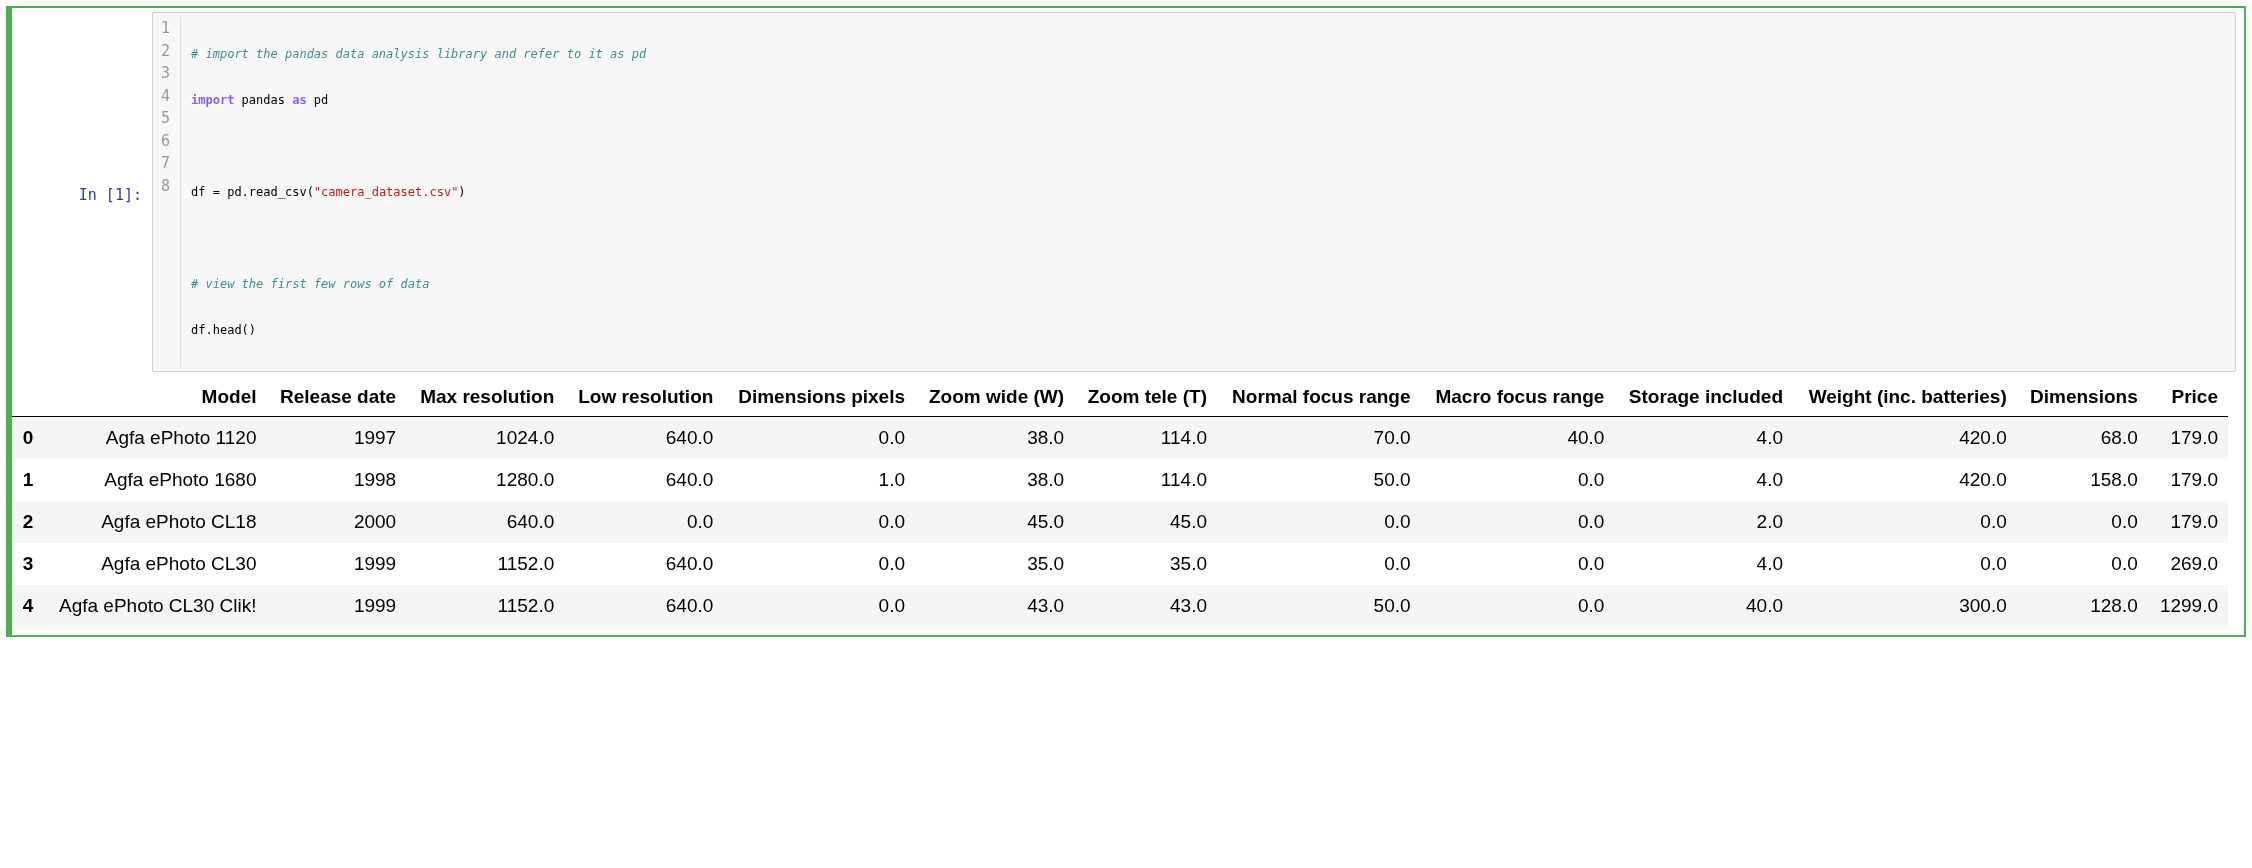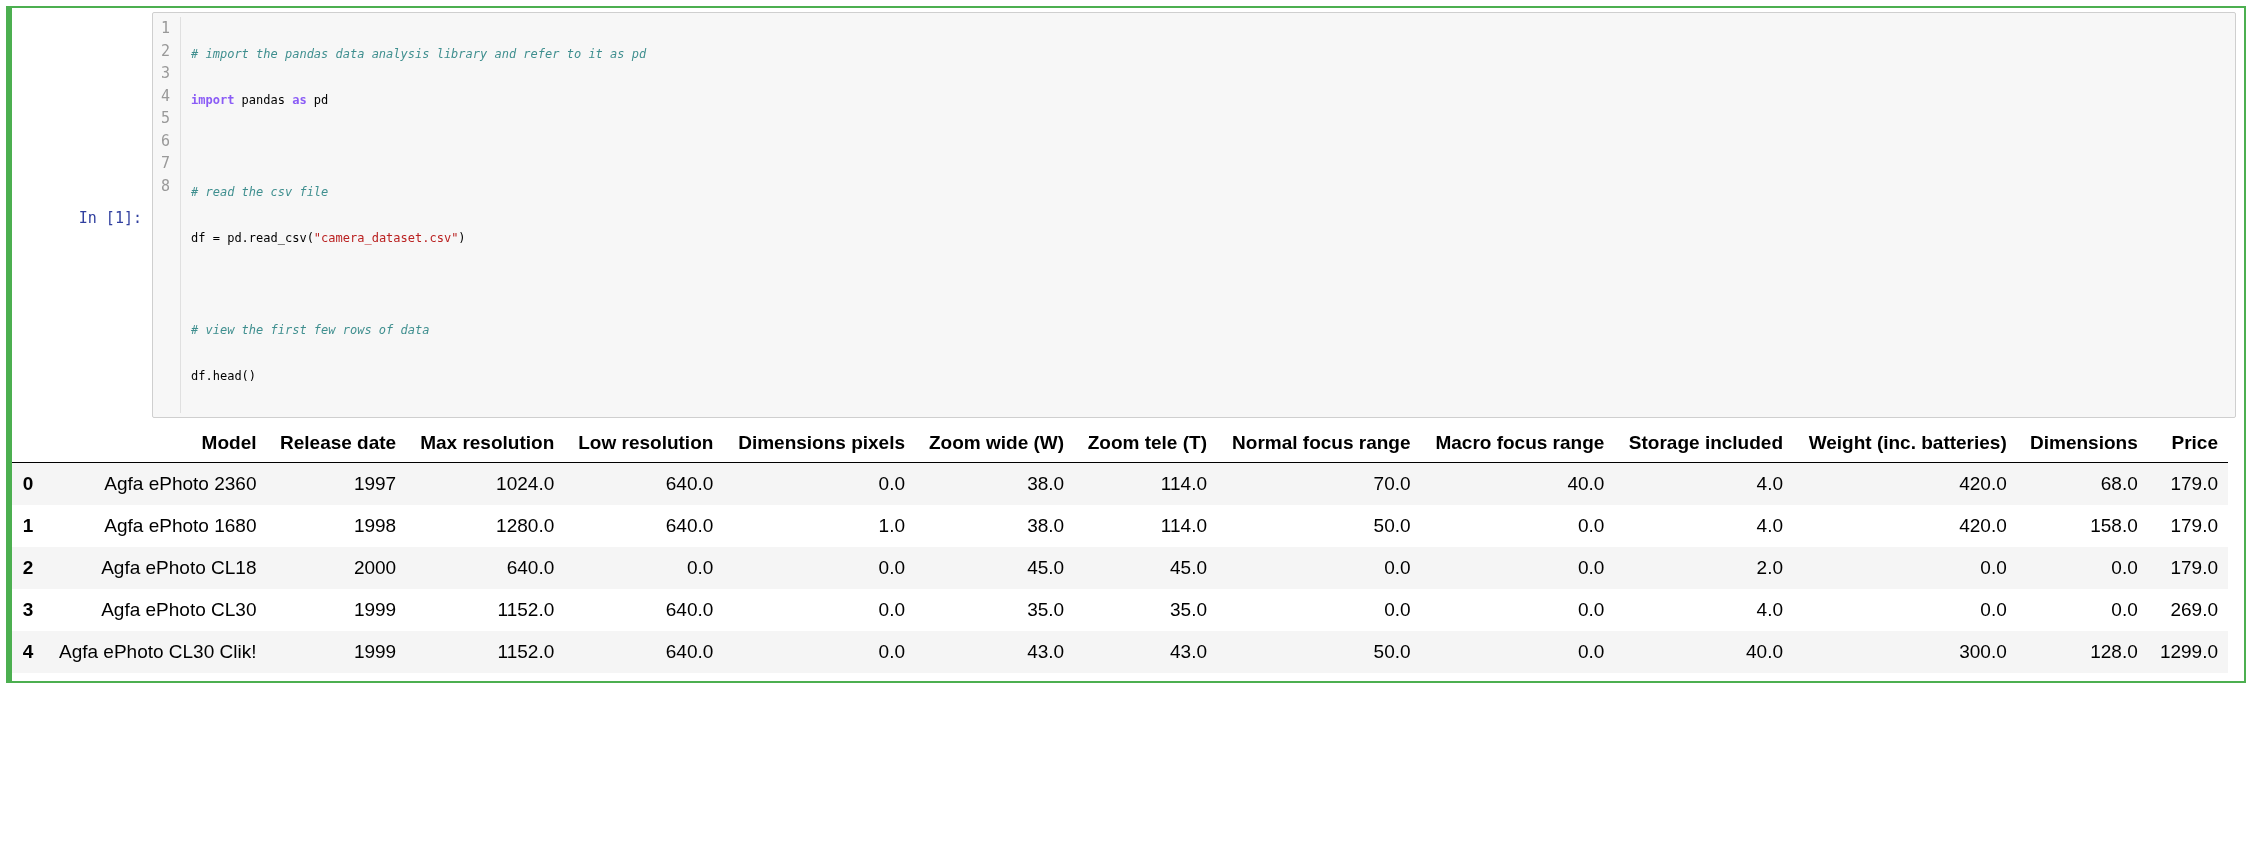--- a/index.html
+++ b/index.html
@@ -119,21 +119,20 @@
           <div>4</div>
           <div>5</div>
           <div>6</div>
           <div>7</div>
           <div>8</div>
         </div>
         <div class="code">
           <div><span class="c-comment"># import the pandas data analysis library and refer to it as pd</span></div>
           <div><span class="c-keyword">import</span><span> pandas </span><span class="c-keyword">as</span><span> pd</span></div>
           <div><span></span>&nbsp;</div>
-          <div><span class="c-comment"># read the csv file</span></div>
           <div><span>df = pd.read_csv(</span><span class="c-string">"camera_dataset.csv"</span><span>)</span></div>
           <div><span></span>&nbsp;</div>
           <div><span class="c-comment"># view the first few rows of data</span></div>
           <div><span>df.head()</span></div>
         </div>
       </div>
     </div>
   </div>
 
   <div class="cell-row">
@@ -154,21 +153,21 @@
               <th>Macro focus range</th>
               <th>Storage included</th>
               <th>Weight (inc. batteries)</th>
               <th>Dimensions</th>
               <th>Price</th>
             </tr>
           </thead>
           <tbody>
             <tr>
               <th>0</th>
-              <td>Agfa ePhoto 2360</td>
+              <td>Agfa ePhoto 1120</td>
               <td>1997</td>
               <td>1024.0</td>
               <td>640.0</td>
               <td>0.0</td>
               <td>38.0</td>
               <td>114.0</td>
               <td>70.0</td>
               <td>40.0</td>
               <td>4.0</td>
               <td>420.0</td>

